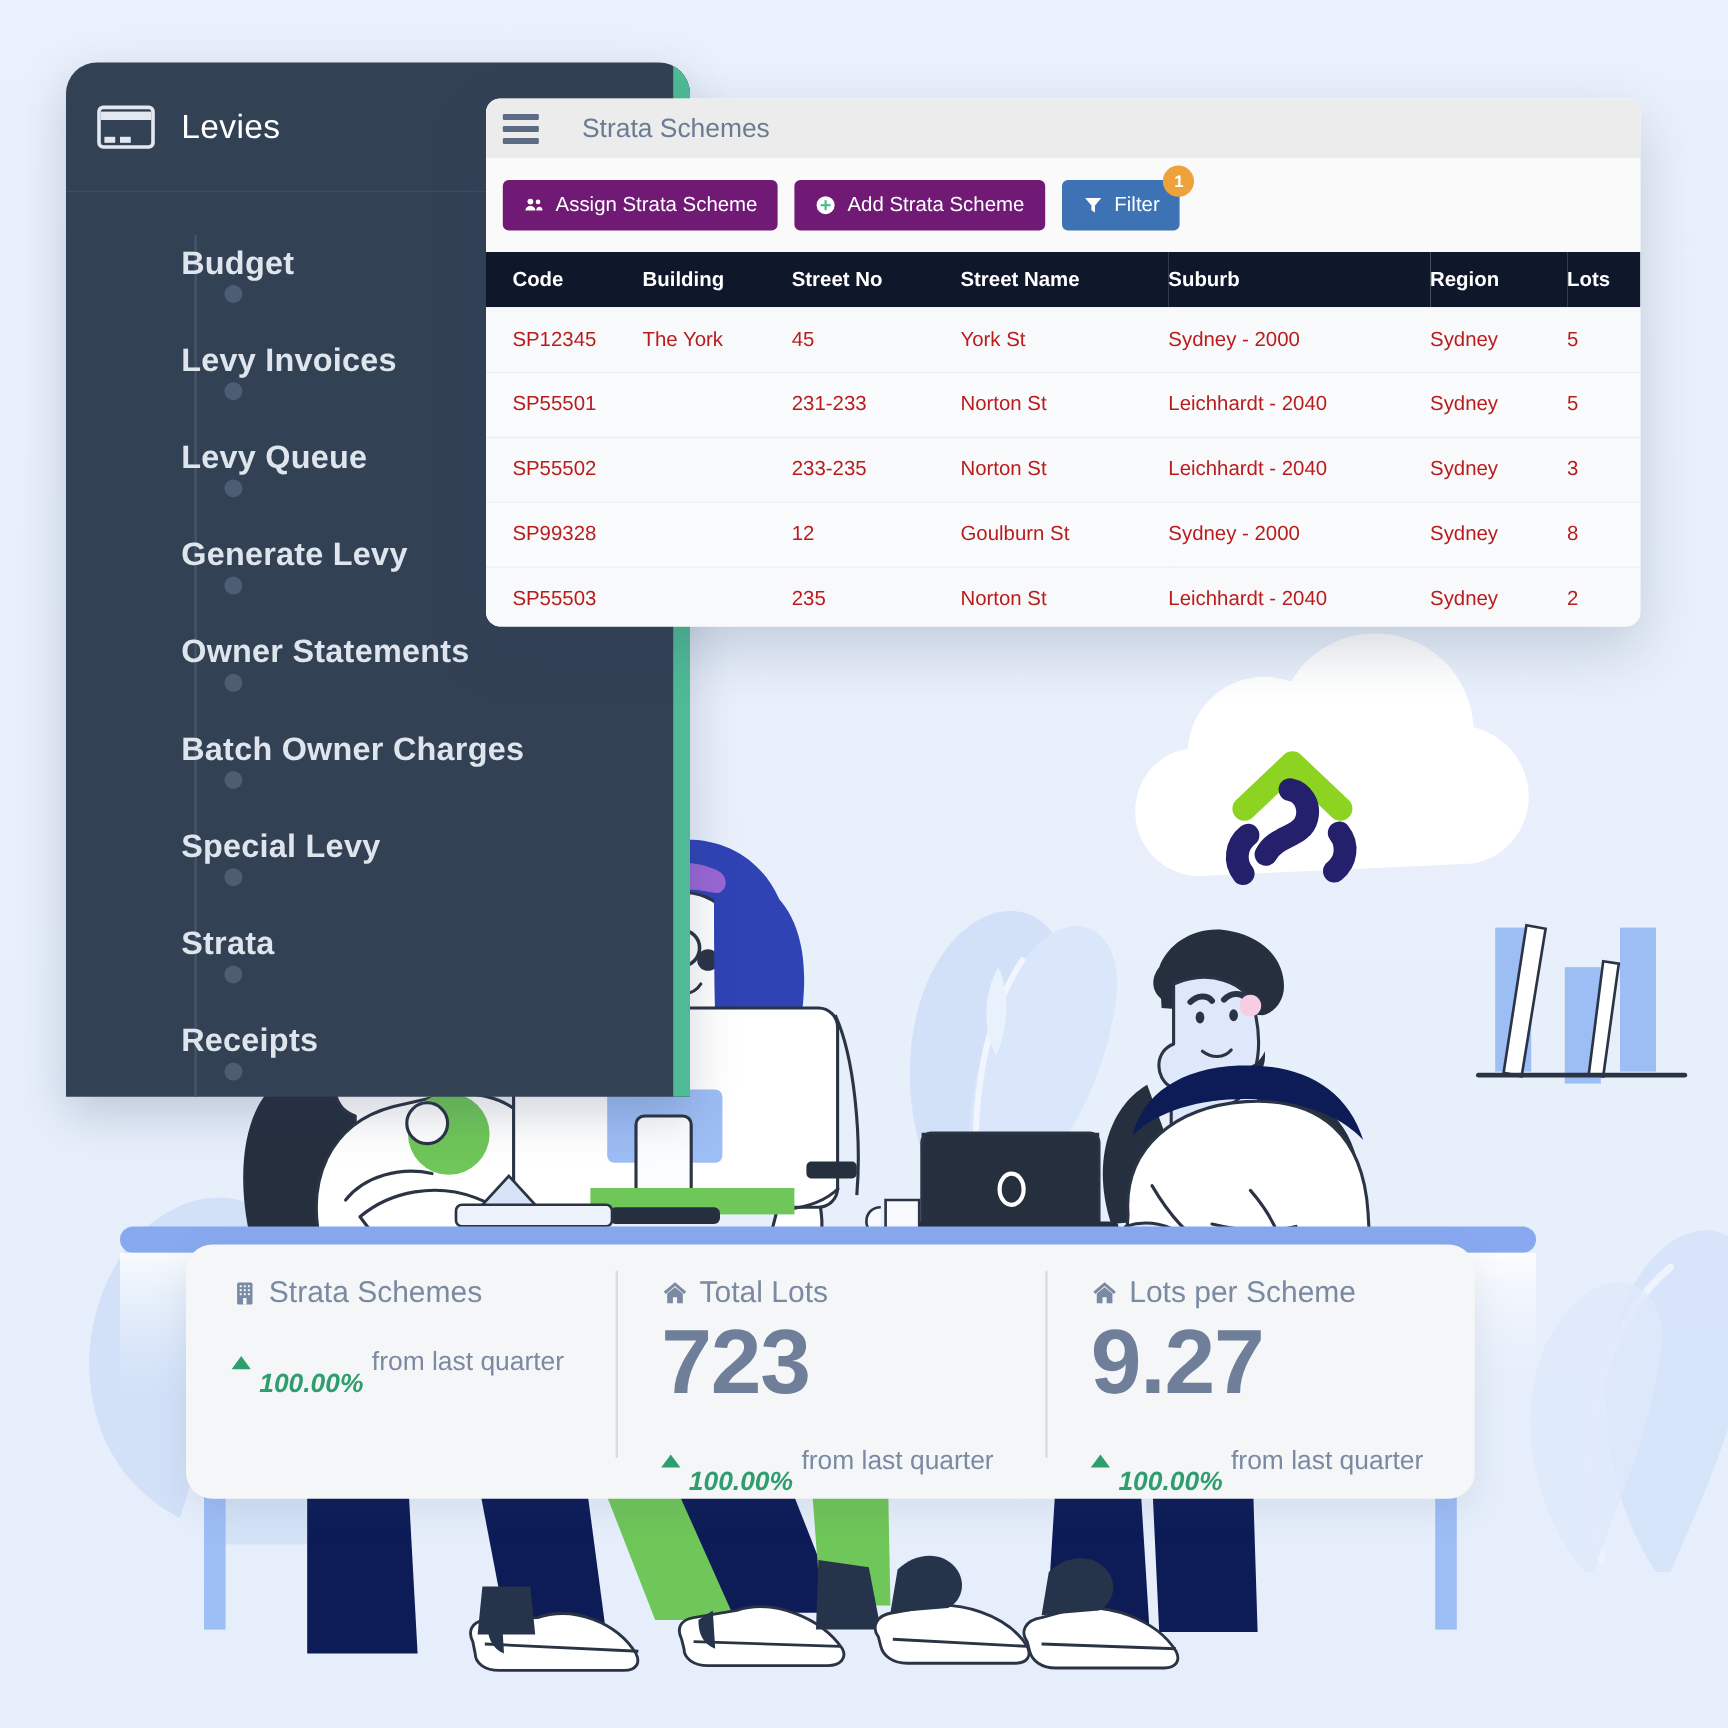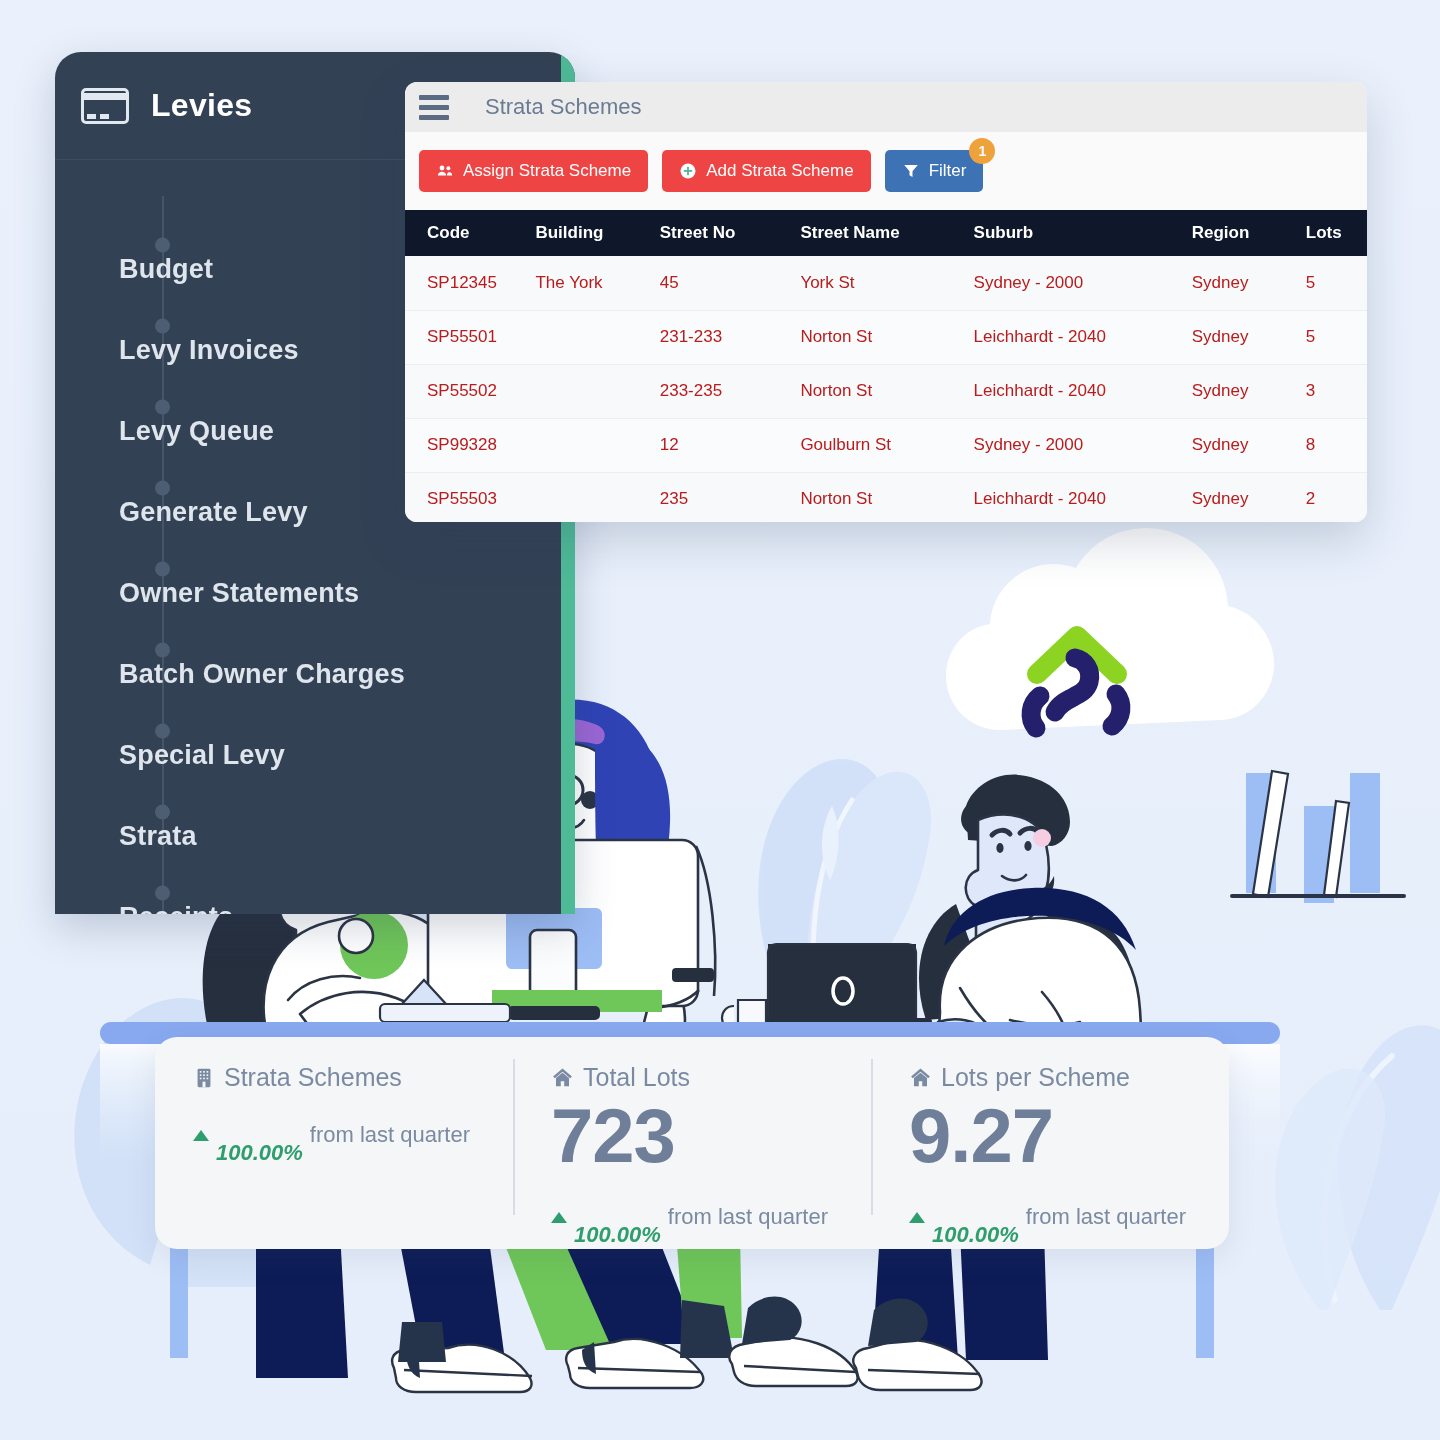--- a/index.html
+++ b/index.html
@@ -44,30 +44,30 @@
   .card-icon .stripe {
     position: absolute; left: 3px; right: 3px; top: 5px; height: 7px;
     background: #e2e8f0;
   }
   .card-icon .chip1, .card-icon .chip2 {
     position: absolute; bottom: 5px; height: 5px; width: 9px; background: #e2e8f0;
   }
   .card-icon .chip1 { left: 6px; }
   .card-icon .chip2 { left: 19px; }
   .sidebar-title {
-    color: #fff; font-size: 32px; font-weight: 700; letter-spacing: .3px;
+    color: #fff; font-size: 28px; font-weight: 400; letter-spacing: .3px;
   }
   .nav { position: relative; padding-top: 44px; }
   .nav-rail {
     position: absolute; left: 107px; top: 36px; bottom: -40px;
     width: 2px; background: #475569;
   }
   .nav-item {
-    position: relative; height: 81px; display: flex; align-items: flex-end;
-    padding-left: 64px; cursor: pointer;
+    position: relative; height: 81px; display: flex; align-items: flex-start;
+    padding-left: 64px; cursor: pointer; margin-left: 32px;
   }
   .nav-item .dot {
     position: absolute; left: 100px; top: 50%; transform: translateY(-50%);
     width: 15px; height: 15px; border-radius: 50%; background: #4e5e72;
   }
   .nav-item .label {
     color: #dfe5ec; font-size: 27px; font-weight: 700; letter-spacing: .2px;
     white-space: nowrap;
   }
 
@@ -89,21 +89,21 @@
   .tc-title { color: #6b7b93; font-size: 22px; }
   .tc-toolbar {
     height: 78px; background: #fafafa; display: flex; align-items: center;
     padding: 0 14px; gap: 14px; position: relative;
   }
   .btn {
     height: 42px; border-radius: 5px; display: inline-flex; align-items: center;
     gap: 9px; padding: 0 17px; color: #fff; font-size: 17px; cursor: pointer;
     border: none; white-space: nowrap;
   }
-  .btn-green { background: #ef4444; }
+  .btn-green { background: #701a75; }
   .btn-blue { background: #3d73b5; position: relative; }
   .badge {
     position: absolute; right: -12px; top: -12px;
     min-width: 26px; height: 26px; border-radius: 50%;
     background: #eda23c; color: #fff; font-size: 14px;
     display: flex; align-items: center; justify-content: center;
     font-weight: 600;
   }
   .icon-users, .icon-plus, .icon-funnel { width: 18px; height: 18px; display:inline-block; }
   table { width: 100%; border-collapse: collapse; }

